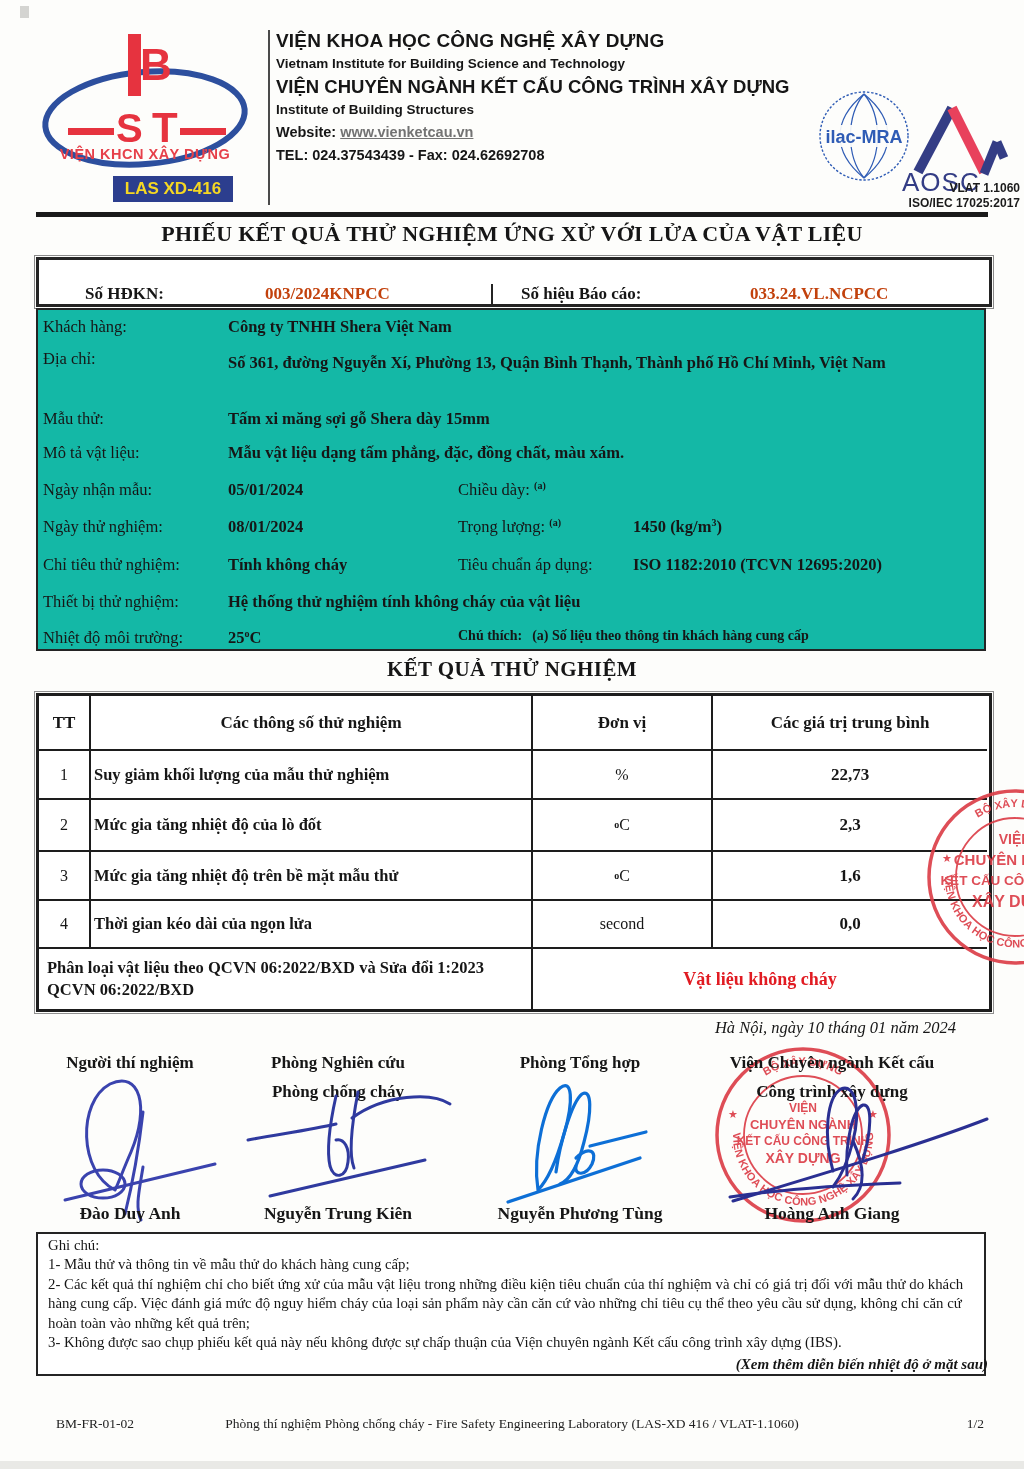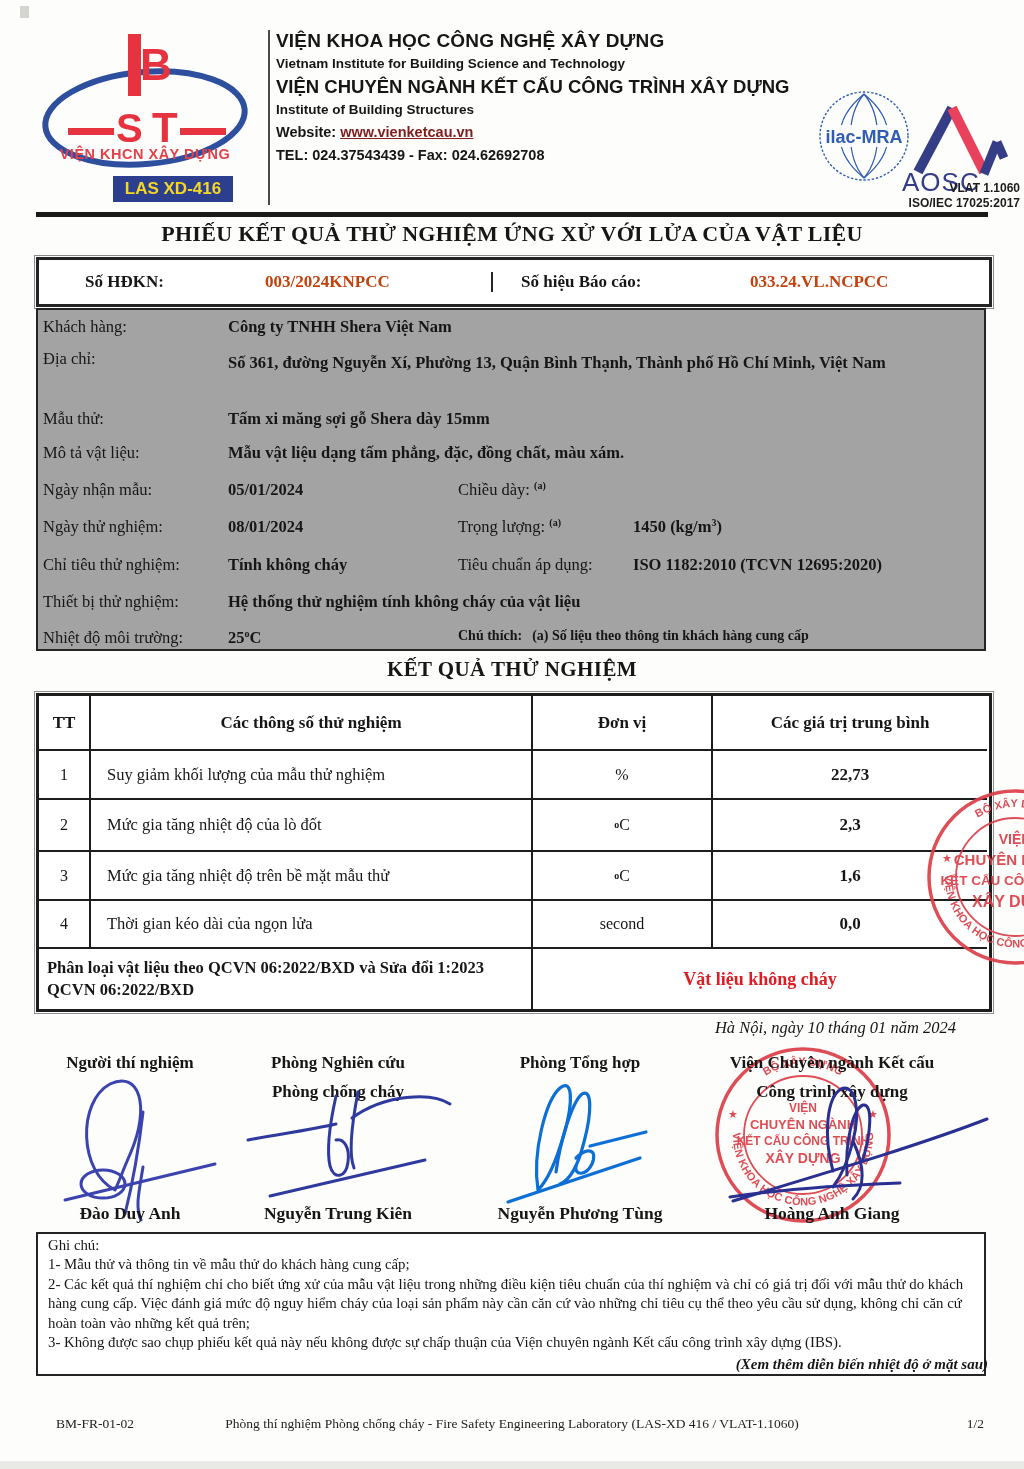--- a/index.html
+++ b/index.html
@@ -8,48 +8,48 @@
   .sans{font-family:"Liberation Sans","DejaVu Sans",sans-serif;}
   .abs{position:absolute;}
   .sup{font-size:10px;vertical-align:super;font-weight:bold;line-height:0;}
 
   
   .org-block{position:absolute;left:276px;top:30px;width:540px;}
   .org-vi1{font-size:19px;font-weight:bold;letter-spacing:.2px;}
   .org-en{font-size:13.5px;font-weight:bold;margin-top:4px;}
   .org-vi2{font-size:18.5px;font-weight:bold;margin-top:5px;}
   .org-line{font-size:14.5px;font-weight:bold;margin-top:7px;}
-  .weblink{color:#7f1d1d;text-decoration:underline;}
+  .weblink{color:#737373;text-decoration:underline;}
   .vdivider{position:absolute;left:268px;top:30px;width:2px;height:175px;background:#4a4a4a;}
   .las-badge{position:absolute;left:113px;top:176px;width:120px;height:26px;background:#2c3e8e;
              color:#f5d723;font-size:17px;font-weight:bold;text-align:center;line-height:26px;
              font-family:"Liberation Sans","DejaVu Sans",sans-serif;}
   .vlat-block{position:absolute;left:845px;top:181px;width:175px;text-align:right;
               font-family:"Liberation Sans","DejaVu Sans",sans-serif;
               font-size:12px;font-weight:bold;line-height:15px;color:#1b1b1b;}
   .thick-rule{position:absolute;left:36px;right:36px;top:212px;height:5px;background:#1a1a1a;}
 
   
   .doc-title{position:absolute;left:0;right:0;top:221px;text-align:center;
              font-size:22px;font-weight:bold;letter-spacing:.3px;}
 
   
   .id-table{position:absolute;left:36px;top:257px;width:950px;height:44px;
             border:3px solid #242424;outline:1px solid #8a8a8a;outline-offset:1px;
-            display:flex;align-items:center;background:#fff;}
+            display:flex;align-items:flex-end;background:#fff;}
   .id-cell{display:flex;align-items:center;font-size:17px;}
   .id-cell.c1{width:452px;border-right:2px solid #242424;}
   .id-cell.c2{flex:1;gap:8px;}
   .id-label{font-weight:bold;margin-left:46px;white-space:nowrap;}
   .id-cell.c2 .id-label{margin-left:28px;}
   .id-value{flex:1;text-align:center;font-weight:bold;color:#c2410c;}
 
   
   .info-box{position:absolute;left:36px;top:308px;width:950px;height:343px;
-            border:2px solid #242424;background:#a3a3a3;padding-top:7px;box-sizing:border-box;}
+            border:2px solid #242424;background:#14b8a6;padding-top:7px;box-sizing:border-box;}
   .irow{display:grid;grid-template-columns:185px 230px 175px auto;align-items:start;
         padding-left:5px;font-size:16.5px;}
   .irow .lab{font-weight:normal;}
   .irow .val{font-weight:bold;}
   .irow .lab2{font-weight:normal;}
   .irow .val2{font-weight:bold;}
   .val.wide{grid-column:2/5;}
   .note-cell{grid-column:3/5;font-size:14px;font-weight:bold;}
   .note-cell .nl{margin-right:10px;}
 
@@ -57,21 +57,21 @@
   .results-title{position:absolute;left:0;right:0;top:657px;text-align:center;
                  font-size:21px;font-weight:bold;letter-spacing:.4px;}
   .res-table{position:absolute;left:36px;top:693px;width:950px;
              border:3px solid #1d1d1d;outline:1px solid #909090;outline-offset:1px;
              display:grid;grid-template-columns:52px 442px 180px 274px;
              grid-template-rows:55px 49px 52px 49px 48px 60px;background:#fff;}
   .rc{border-right:2px solid #1d1d1d;border-bottom:2px solid #1d1d1d;
       display:flex;align-items:center;justify-content:center;font-size:16px;}
   .rc.last{border-right:none;}
   .rc.bot{border-bottom:none;}
-  .rc.param{justify-content:flex-start;padding-left:16px;font-weight:normal;font-size:16.5px;}
+  .rc.param{justify-content:flex-start;padding-left:3px;font-weight:bold;font-size:16.5px;}
   .rc.head{font-weight:bold;font-size:17px;}
   .rc.val{font-weight:bold;font-size:17px;}
   .rc.cls-l{grid-column:1/3;justify-content:flex-start;padding:4px 10px 4px 8px;
             font-weight:bold;font-size:16.5px;line-height:1.35;text-align:left;}
   .rc.cls-r{grid-column:3/5;color:#e11b22;font-weight:bold;font-size:18px;}
 
   
   .date-line{position:absolute;top:1018px;right:68px;font-style:italic;font-size:16.5px;}
   .sig-title{position:absolute;width:260px;text-align:center;font-weight:bold;font-size:17px;line-height:29px;}
   .sig-name{position:absolute;width:260px;text-align:center;font-weight:bold;font-size:17.5px;}

